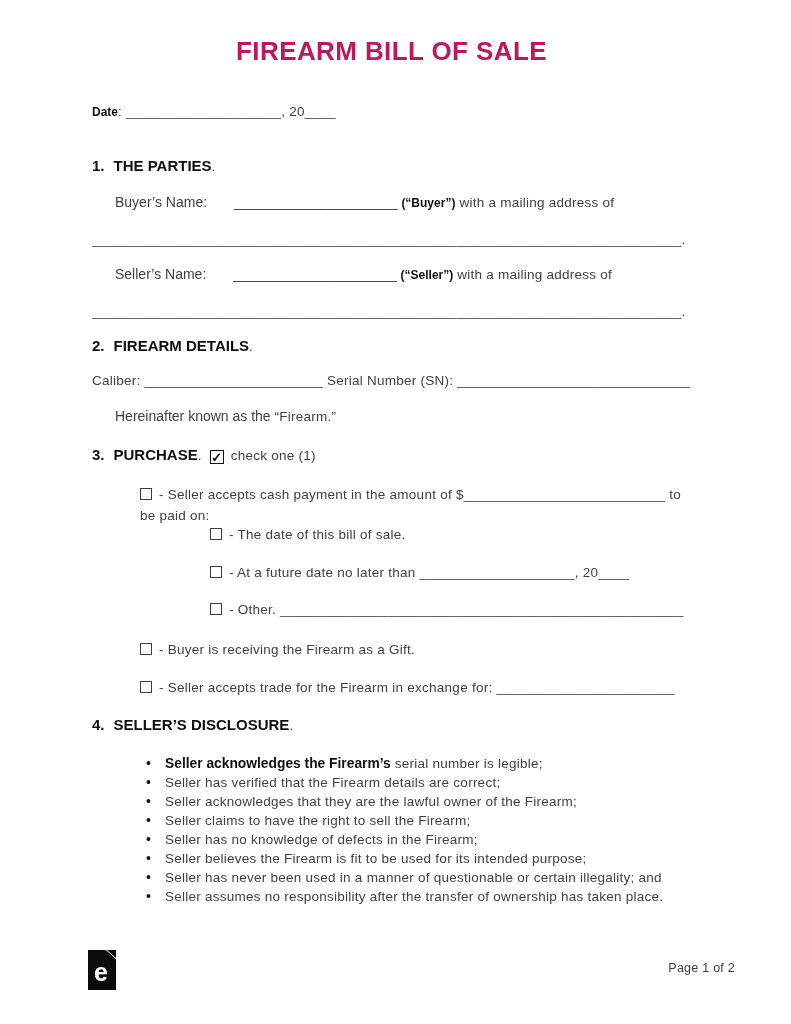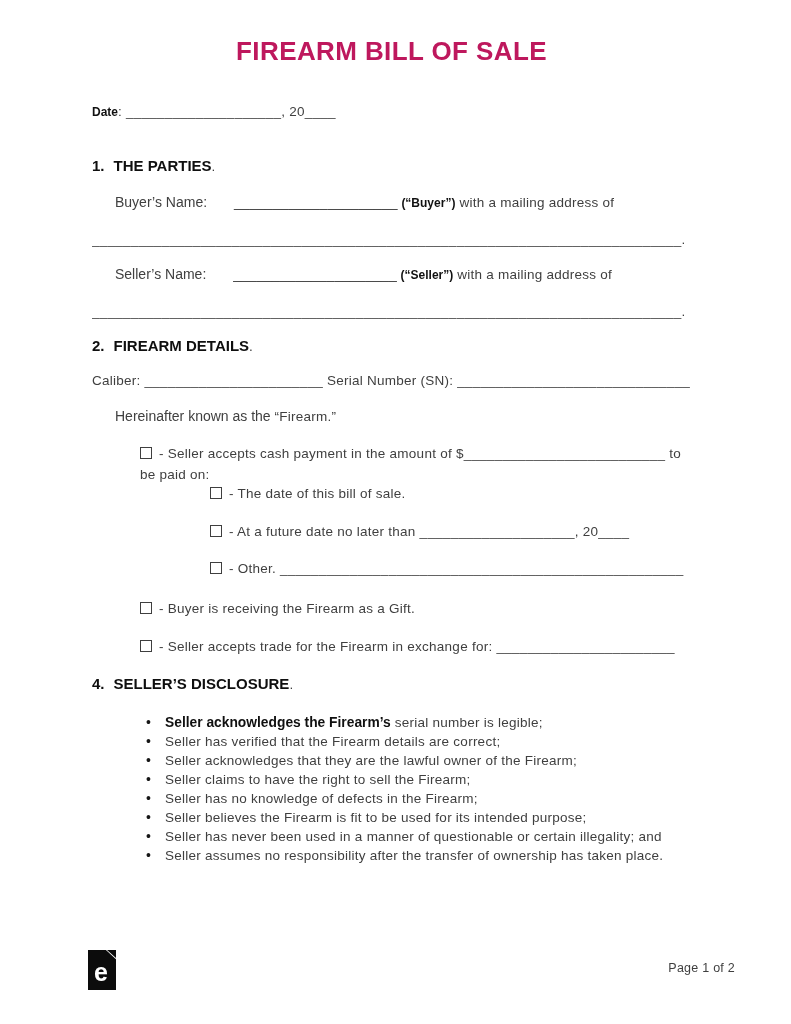--- a/index.html
+++ b/index.html
@@ -132,20 +132,23 @@
       <span>2.</span><span class="ht">FIREARM DETAILS</span><span class="light p">.</span>
     </div>
 
 
     <div class="line light y-cal">Caliber: _______________________ Serial Number (SN): ______________________________</div>
 
     <div class="line y-here">
       <span class="dark">Hereinafter known as the </span><span class="light">“Firearm.”</span>
     </div>
 
+    <div class="heading y-s3">
+      <span>3.</span><span class="ht">PURCHASE</span><span class="light p">.</span><span class="cb checked">✓</span><span class="light note">check one (1)</span>
+    </div>
 
     <div class="line indent1 y-cash" style="white-space:normal;">
       <span class="cb"></span><span class="light">- Seller accepts cash payment in the amount of $__________________________ to</span>
       <span class="light cont">be paid on:</span>
     </div>
 
     <div class="line indent2 y-subA">
       <span class="cb"></span><span class="light">- The date of this bill of sale.</span>
     </div>
 

